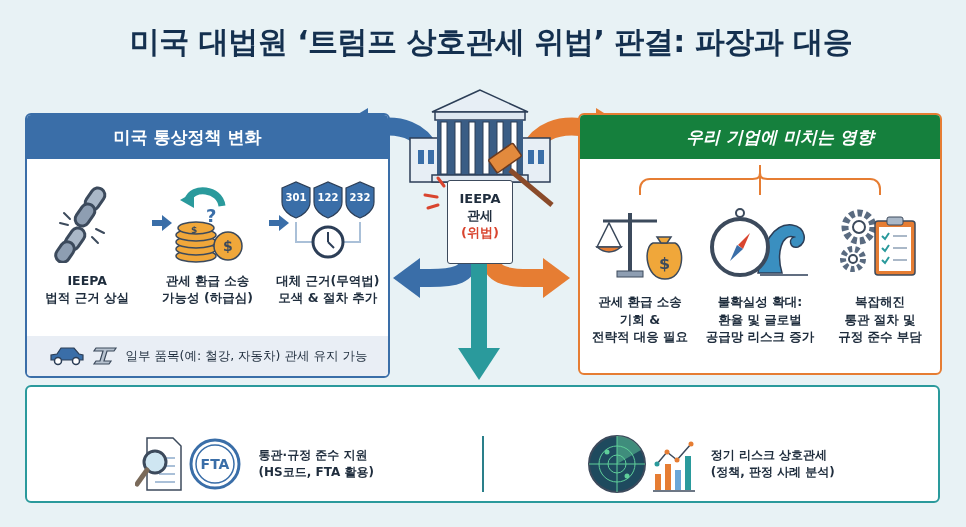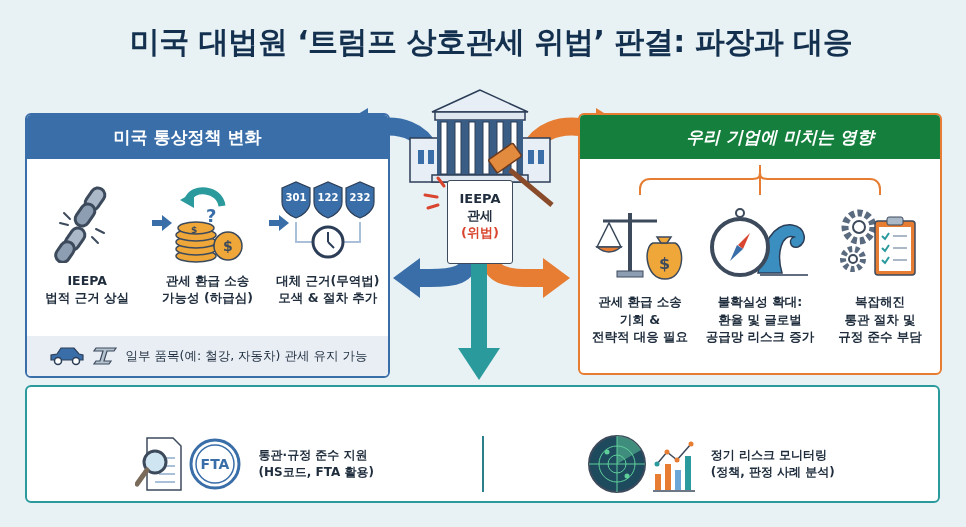--- a/index.html
+++ b/index.html
@@ -319,18 +319,18 @@
         <rect x="88" y="36" width="6" height="20" fill="#6aa7d8"></rect>
         <rect x="98" y="22" width="6" height="34" fill="#2a9a9c"></rect>
         <polyline points="70,30 80,18 90,26 104,10" fill="none" stroke="#3c4a5c" stroke-width="1.5"></polyline>
         <circle cx="70" cy="30" r="2.5" fill="#2a9a9c"></circle>
           <circle cx="80" cy="18" r="2.5" fill="#e67d33"></circle>
         <circle cx="90" cy="26" r="2.5" fill="#e67d33"></circle>
           <circle cx="104" cy="10" r="2.5" fill="#e67d33"></circle>
         <line x1="66" y1="57" x2="108" y2="57" stroke="#3c4a5c" stroke-width="1.5"></line>
       </svg>
       <div class="lbl">
-        <div>정기 리스크 모니터링</div>
+        <div>정기 리스크 상호관세</div>
         <div>(정책, 판정 사례 분석)</div>
       </div>
     </div>
   </div>
 </div>
 
 </body></html>

